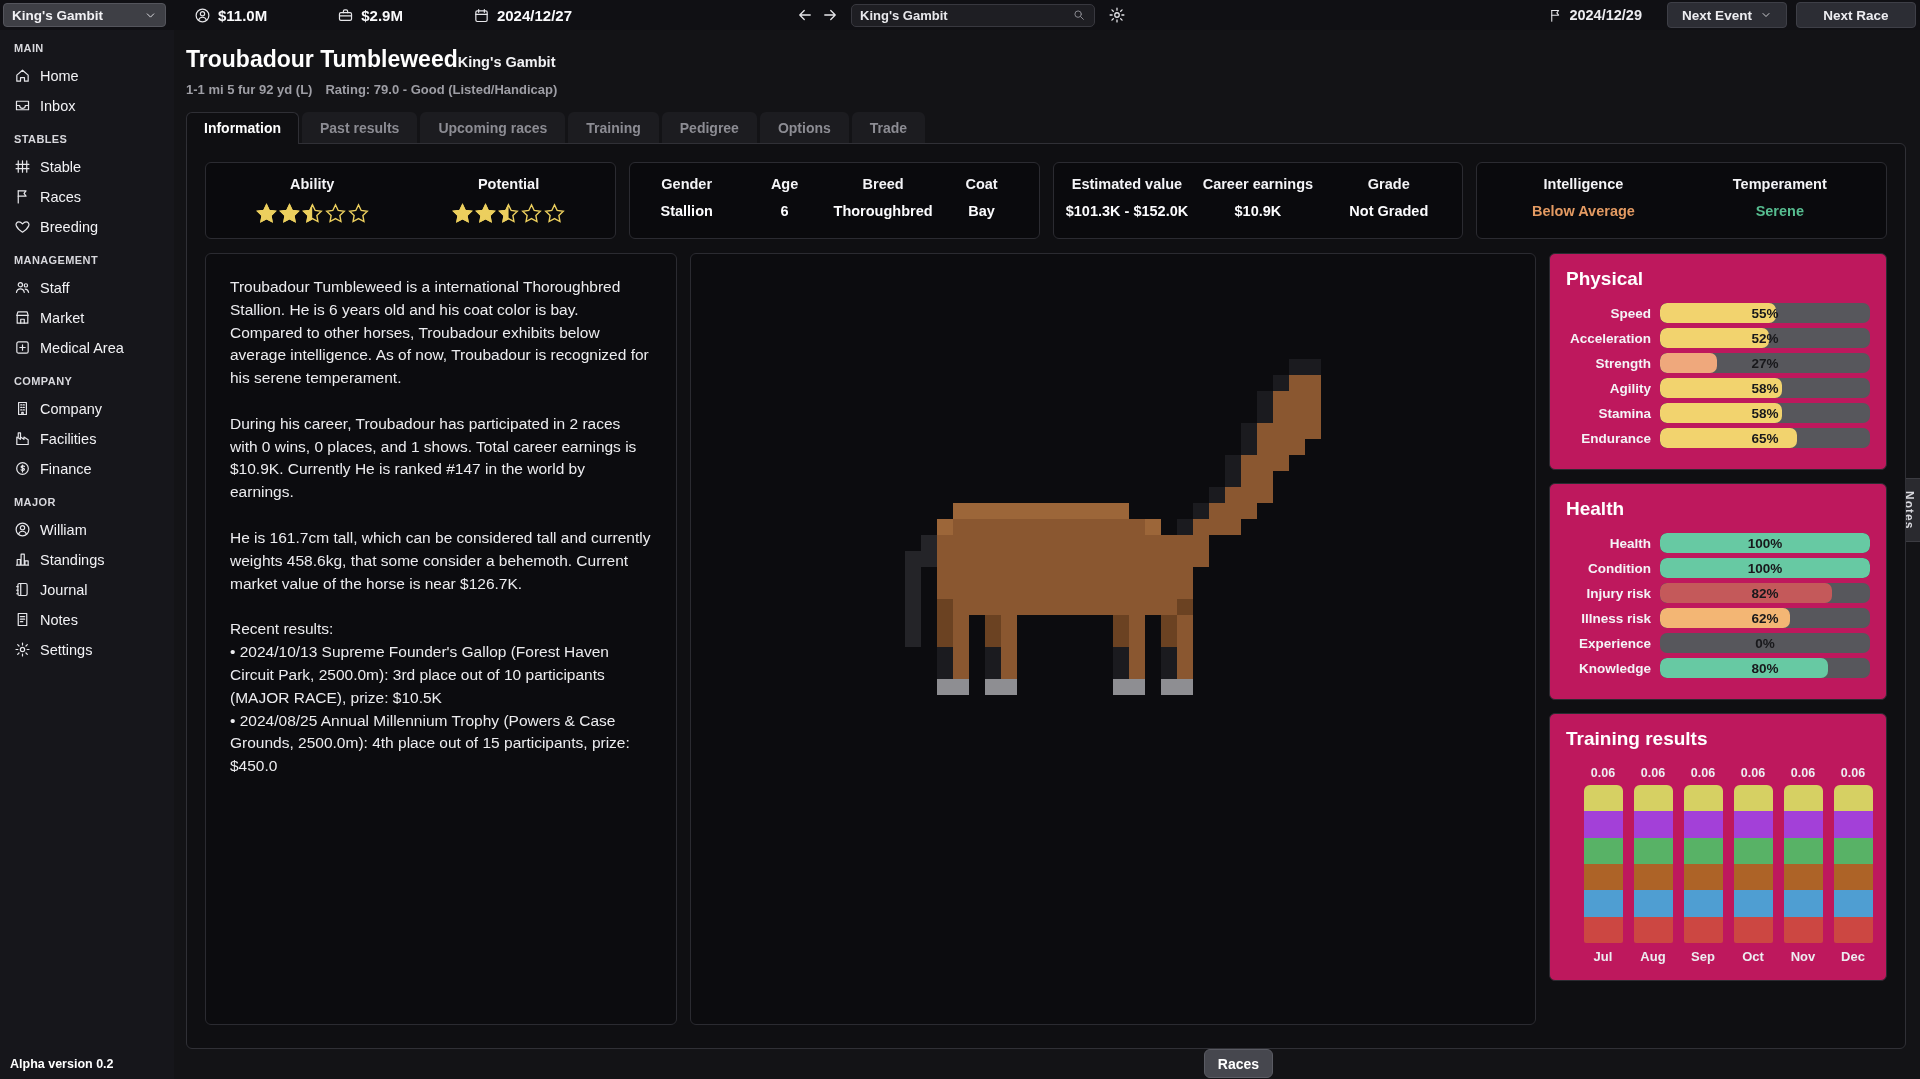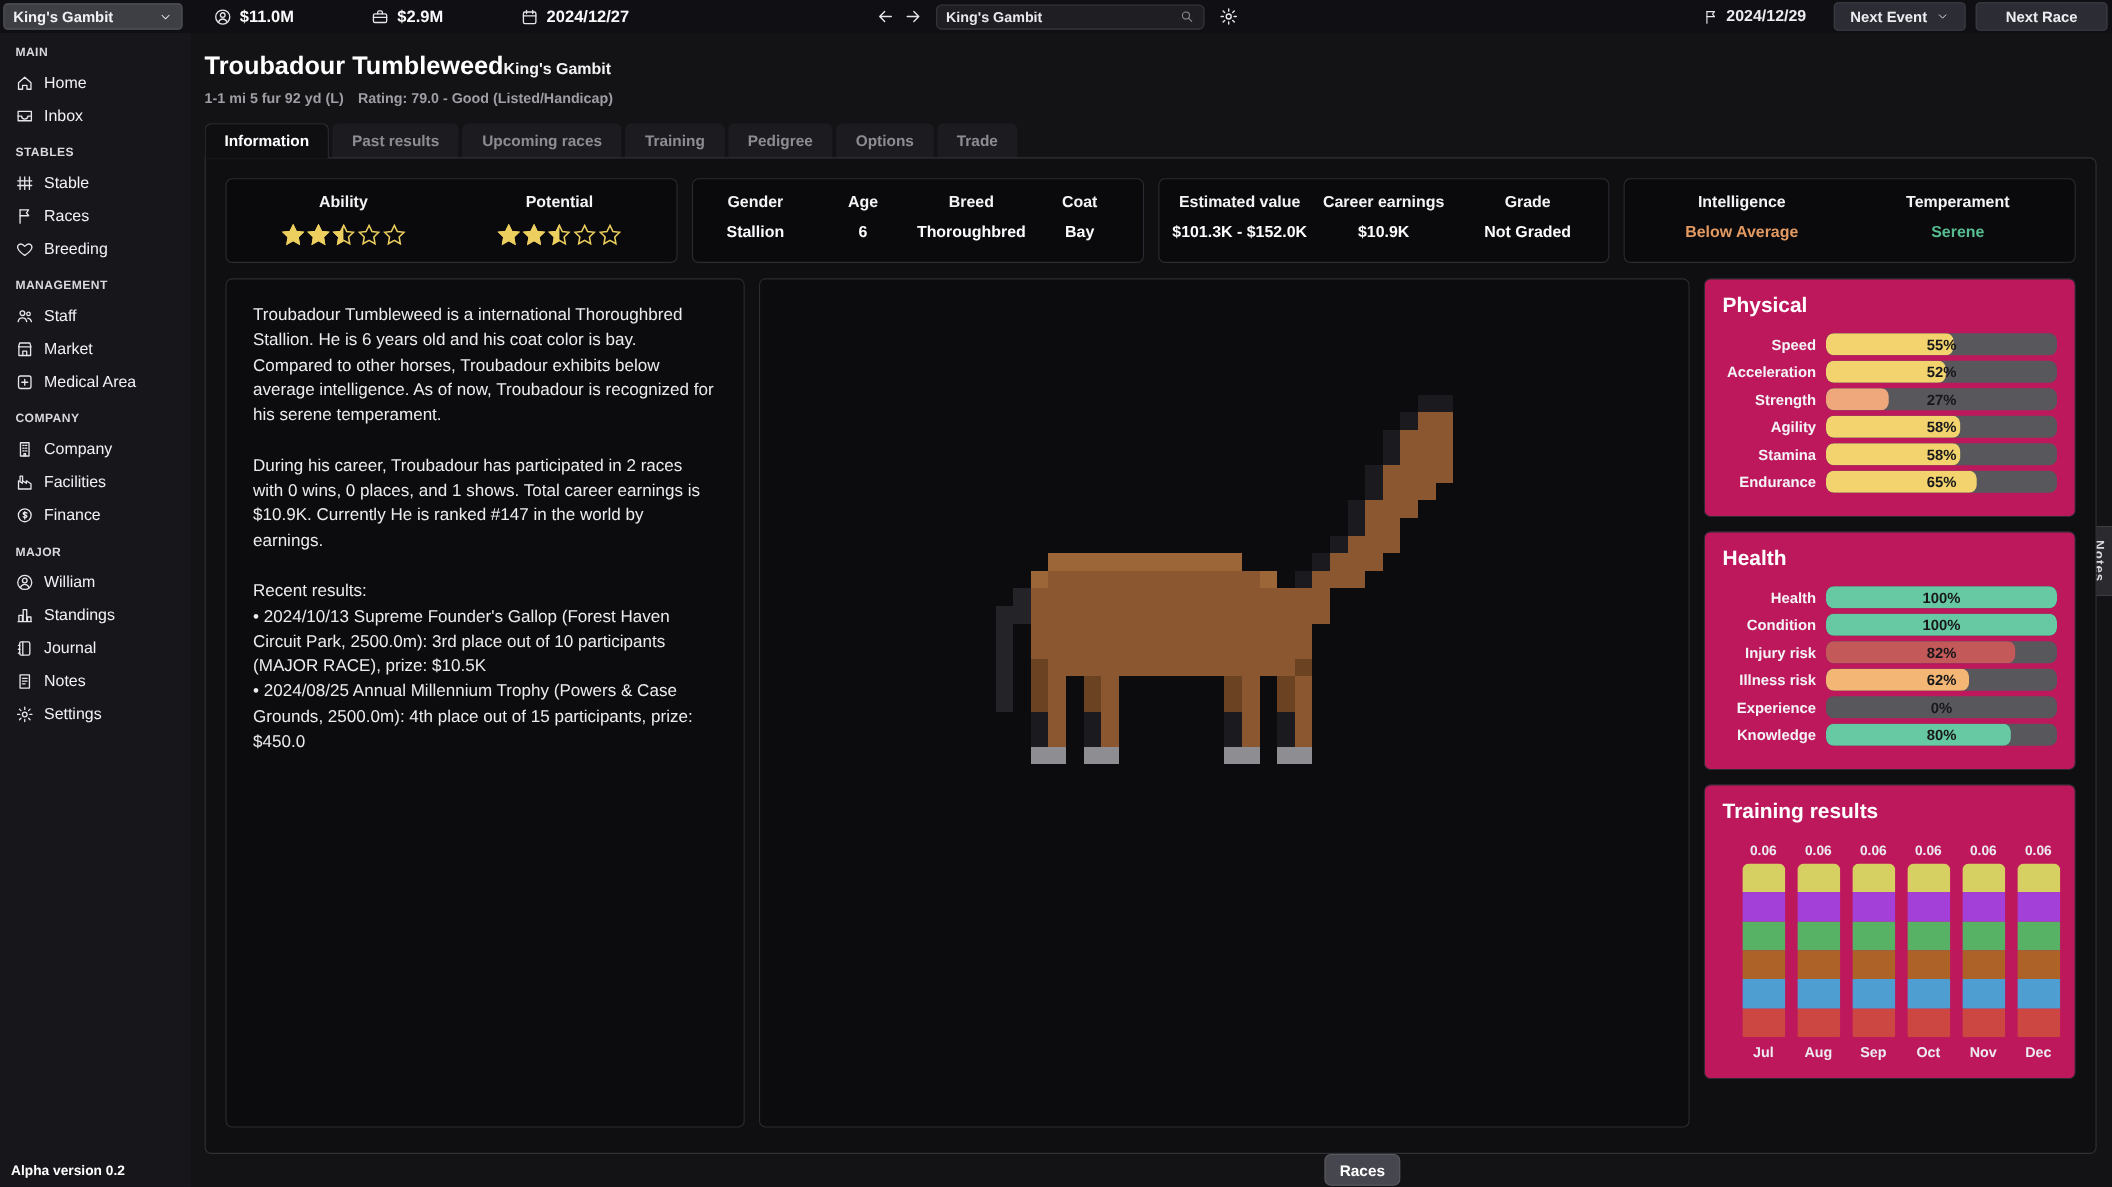--- a/index.html
+++ b/index.html
@@ -531,20 +531,21 @@
             <span class="stat-label">Temperament</span>
             <span class="stat-value" style="color: rgb(87, 189, 144);">Serene</span>
           </div>
         </div>
     </div>
 
     <div class="main-row">
       <div class="desc-panel">
           <p>Troubadour Tumbleweed is a international Thoroughbred Stallion. He is 6 years old and his coat color is bay. Compared to other horses, Troubadour exhibits below average intelligence. As of now, Troubadour is recognized for his serene temperament.</p>
           <p>During his career, Troubadour has participated in 2 races with 0 wins, 0 places, and 1 shows. Total career earnings is $10.9K. Currently He is ranked #147 in the world by earnings.</p>
+          <p>He is 161.7cm tall, which can be considered tall and currently weights 458.6kg, that some consider a behemoth. Current market value of the horse is near $126.7K.</p>
           <p>Recent results:
 • 2024/10/13 Supreme Founder's Gallop (Forest Haven Circuit Park, 2500.0m): 3rd place out of 10 participants (MAJOR RACE), prize: $10.5K
 • 2024/08/25 Annual Millennium Trophy (Powers &amp; Case Grounds, 2500.0m): 4th place out of 15 participants, prize: $450.0</p>
         </div>
 
       <div class="horse-panel">
         <svg id="horse-art" width="480" height="352" viewBox="0 0 30 22" shape-rendering="crispEdges">
             <rect x="26" y="0" width="1" height="1" fill="#1b1b1f"></rect>
             <rect x="27" y="0" width="1" height="1" fill="#1b1b1f"></rect>
             <rect x="25" y="1" width="1" height="1" fill="#1b1b1f"></rect>

